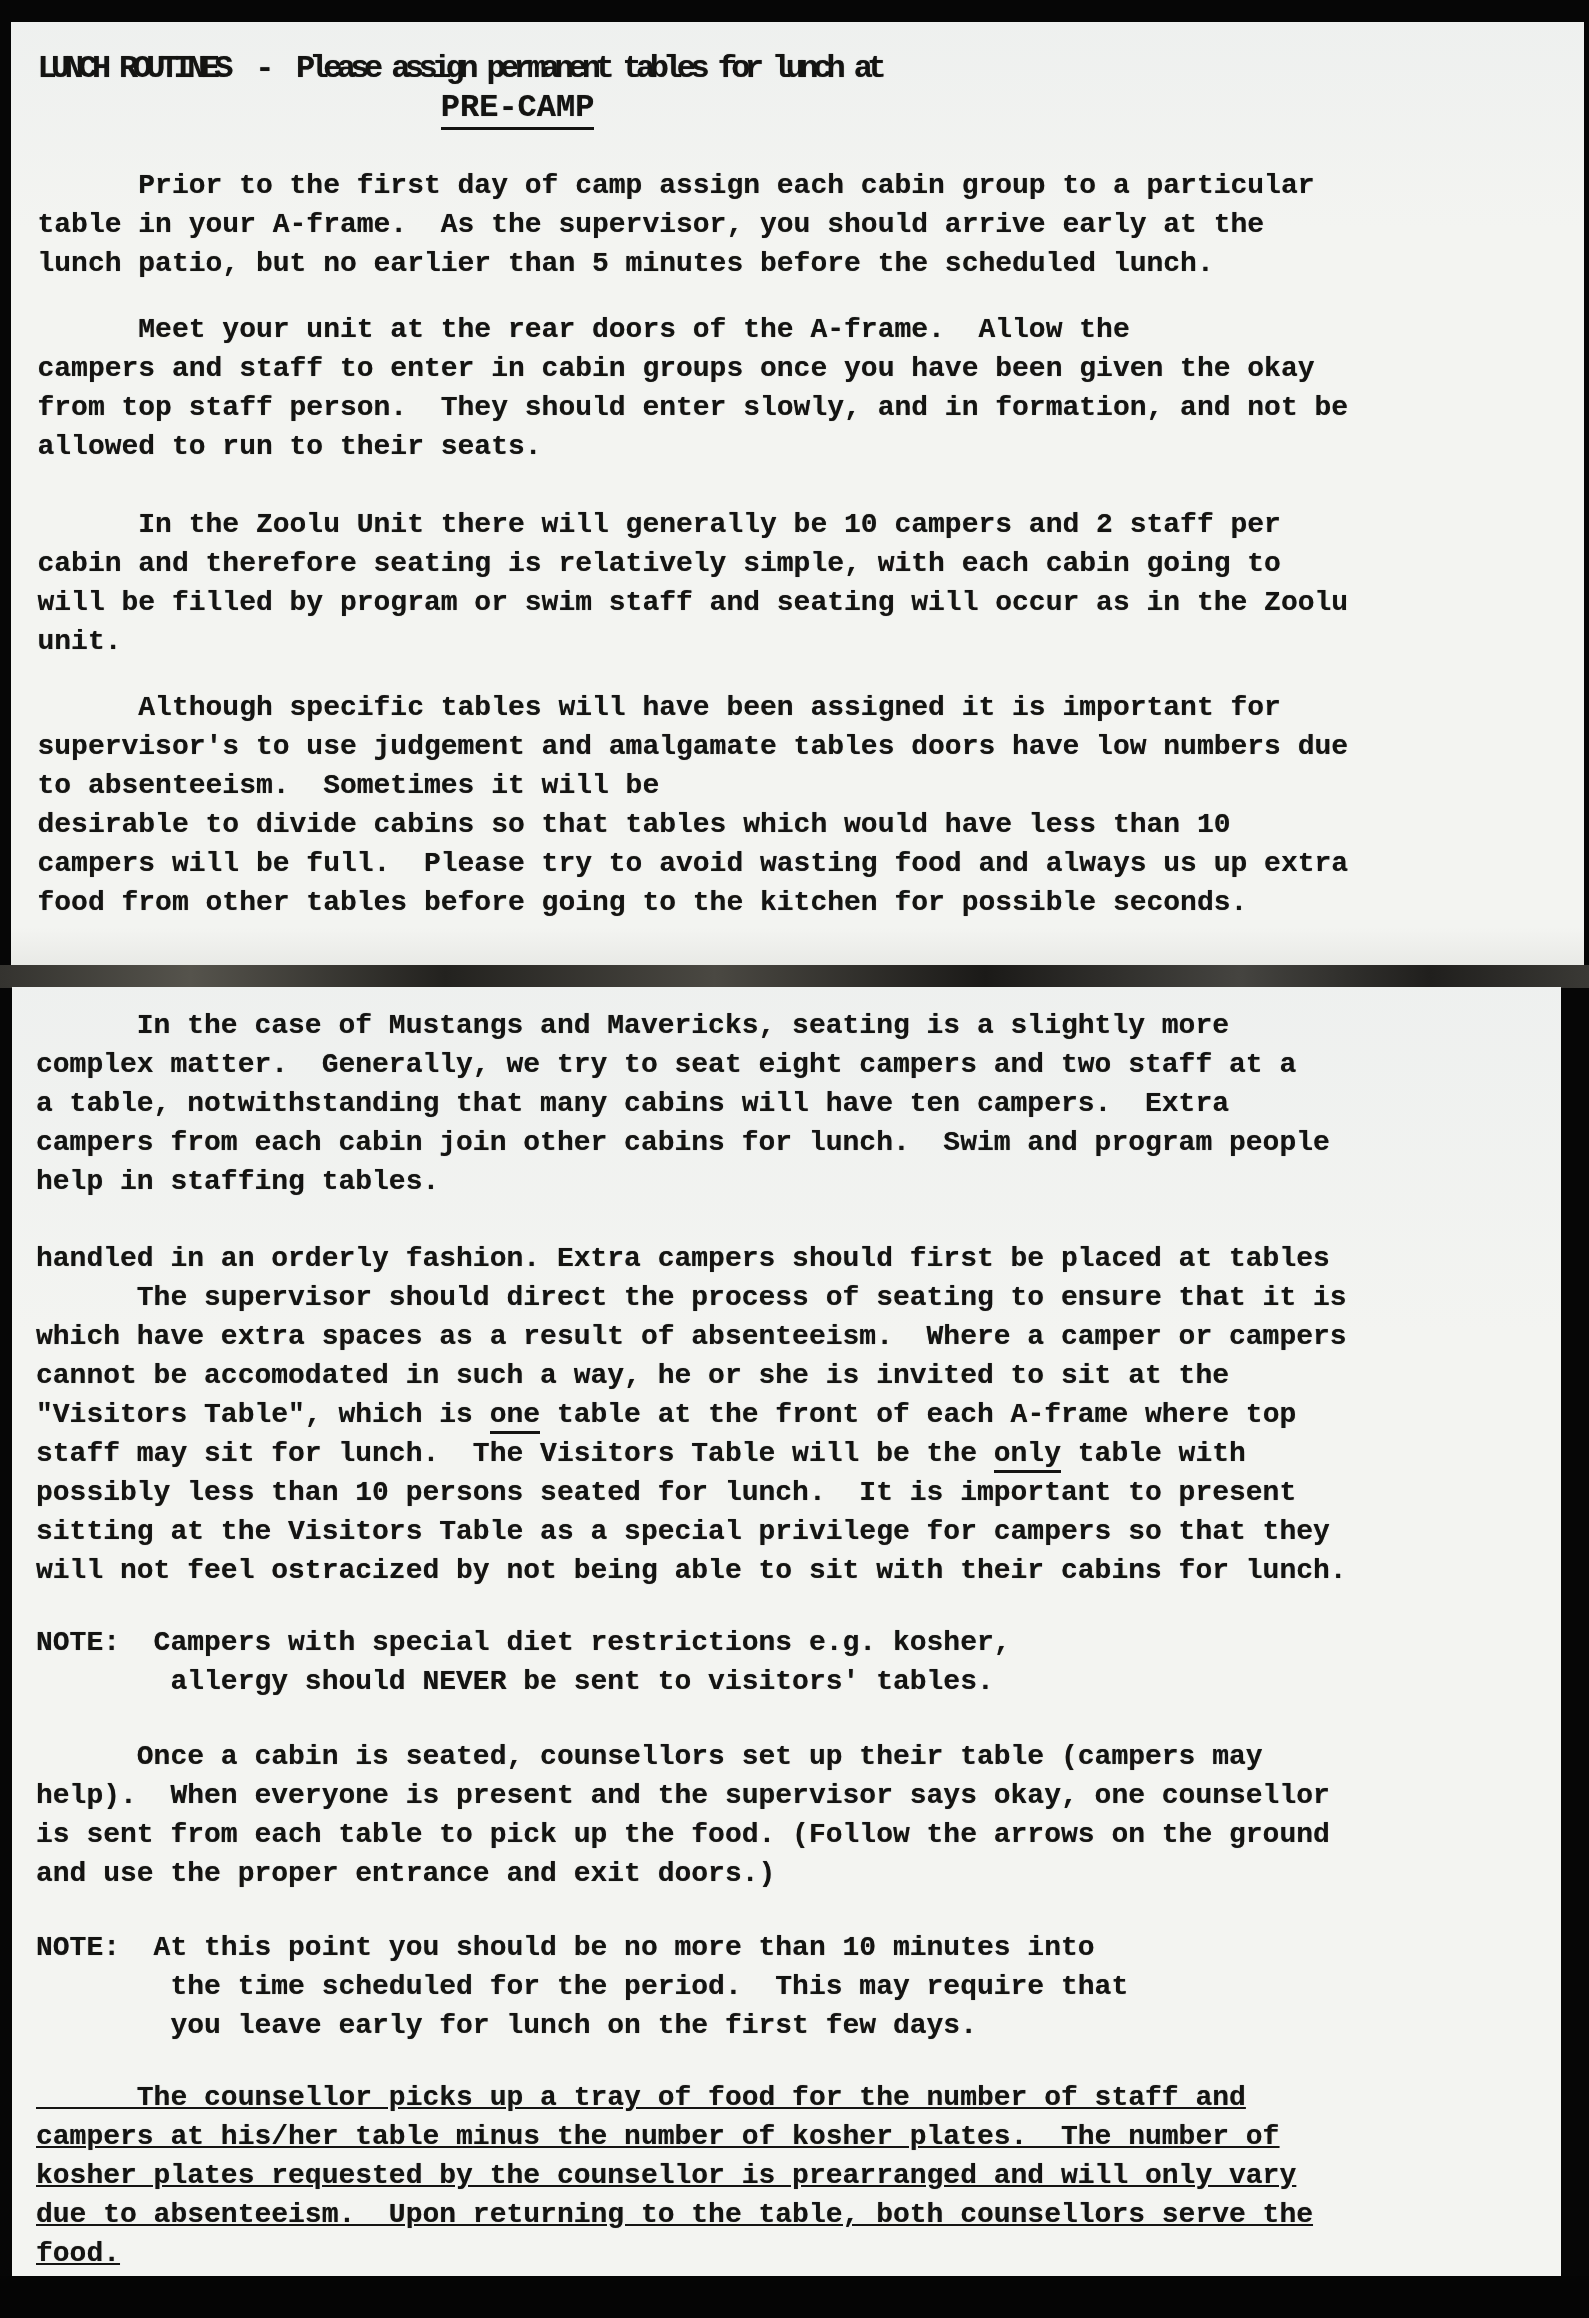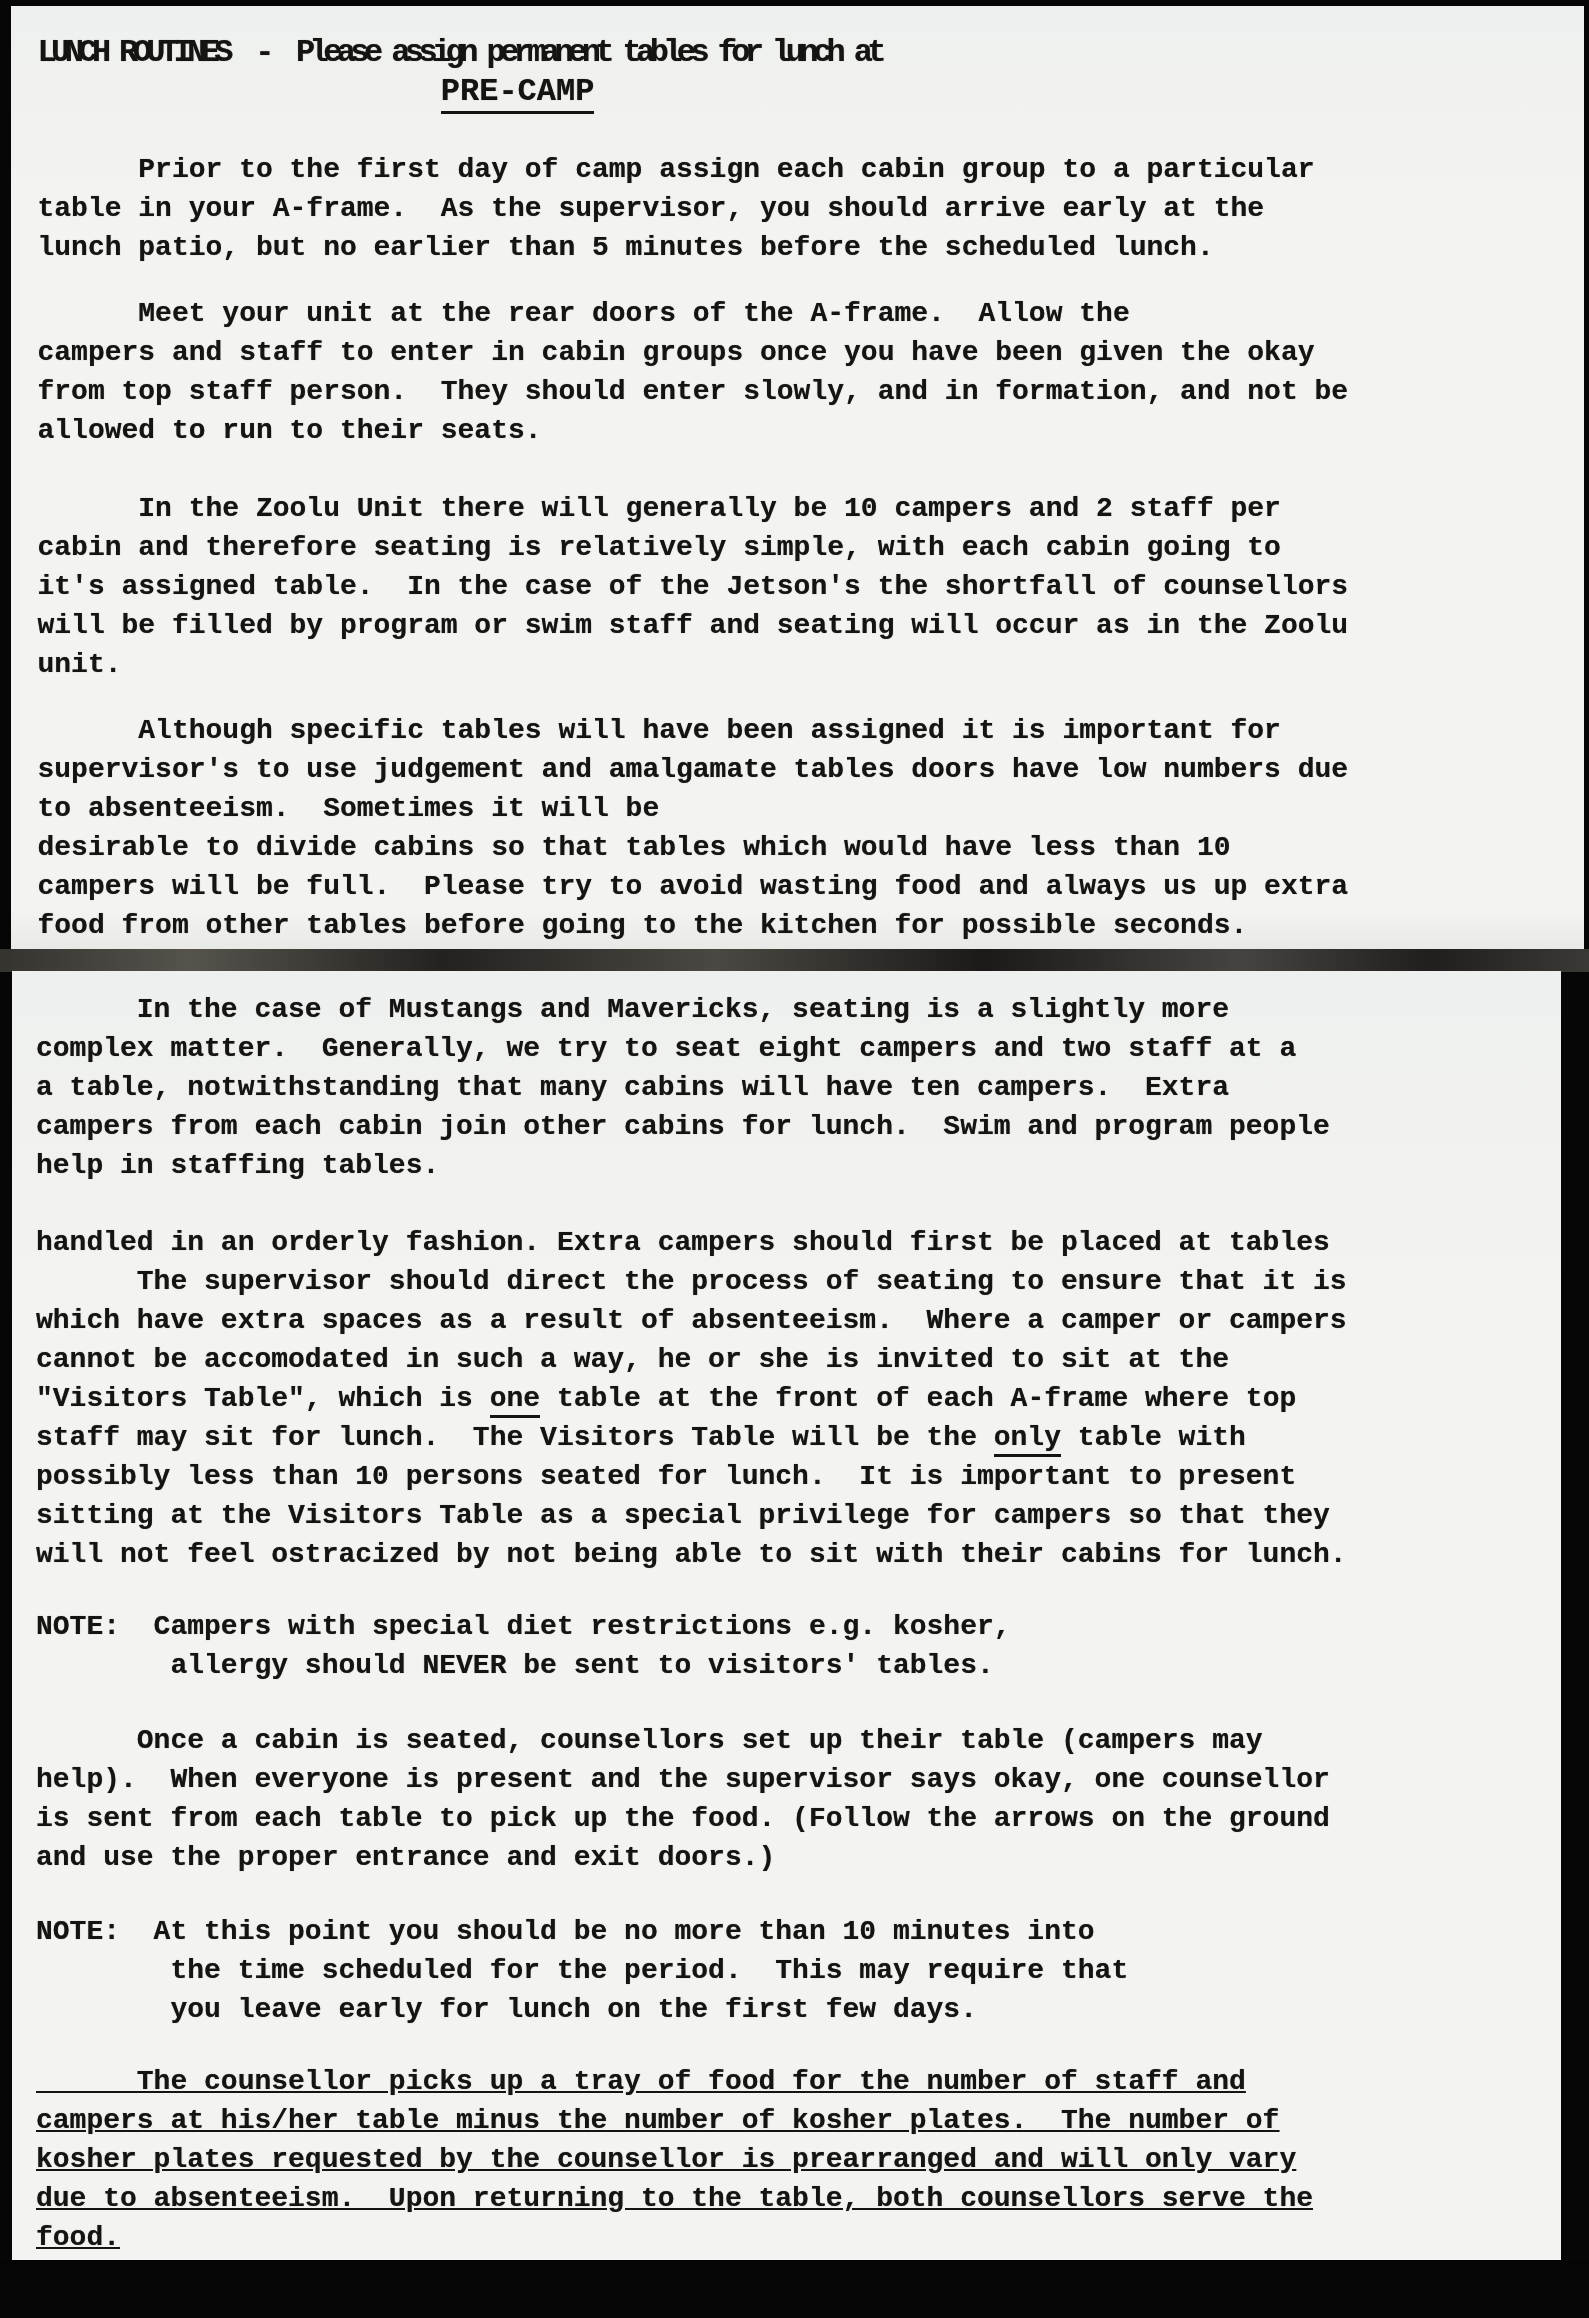--- a/index.html
+++ b/index.html
@@ -3,21 +3,21 @@
 <meta charset="utf-8">
 <style>
   html,body{margin:0;padding:0;}
   body{
     width:1589px;height:2319px;
     background:#060606;
     position:relative;
     font-family:"Liberation Mono","DejaVu Sans Mono",monospace;
     overflow:hidden;
   }
-  .root{position:absolute;inset:0;}
+  .root{position:absolute;inset:0;margin-top:16px;}
   .sheet{
     position:absolute;
     background-color:#f3f4f1;
     background-image:linear-gradient(180deg, rgba(203,212,222,.12), rgba(255,255,255,0) 22%),
                      linear-gradient(0deg, rgba(140,140,132,.10), rgba(255,255,255,0) 4%);
     overflow:hidden;
     color:#141412;
   }
   .sheet-1{left:10.5px;top:6px;width:1573px;height:943px;padding:27px 0 0 27px;box-sizing:border-box;}
   .sheet-2{left:12px;top:971px;width:1549px;height:1580px;padding:19px 0 0 24px;box-sizing:border-box;}
@@ -56,21 +56,20 @@
         </div>
         <div class="para" style="margin-top: 27px;">
           <div class="line">      Meet your unit at the rear doors of the A-frame.  Allow the</div>
           <div class="line">campers and staff to enter in cabin groups once you have been given the okay</div>
           <div class="line">from top staff person.  They should enter slowly, and in formation, and not be</div>
           <div class="line">allowed to run to their seats.</div>
         </div>
         <div class="para" style="margin-top: 39px;">
           <div class="line">      In the Zoolu Unit there will generally be 10 campers and 2 staff per</div>
           <div class="line">cabin and therefore seating is relatively simple, with each cabin going to</div>
-          <div class="line">it's assigned table.  In the case of the Jetson's the shortfall of counsellors</div>
           <div class="line">will be filled by program or swim staff and seating will occur as in the Zoolu</div>
           <div class="line">unit.</div>
         </div>
         <div class="para" style="margin-top: 27px;">
           <div class="line">      Although specific tables will have been assigned it is important for</div>
           <div class="line">supervisor's to use judgement and amalgamate tables doors have low numbers due</div>
           <div class="line">to absenteeism.  Sometimes it will be</div>
           <div class="line">desirable to divide cabins so that tables which would have less than 10</div>
           <div class="line">campers will be full.  Please try to avoid wasting food and always us up extra</div>
           <div class="line">food from other tables before going to the kitchen for possible seconds.</div>

